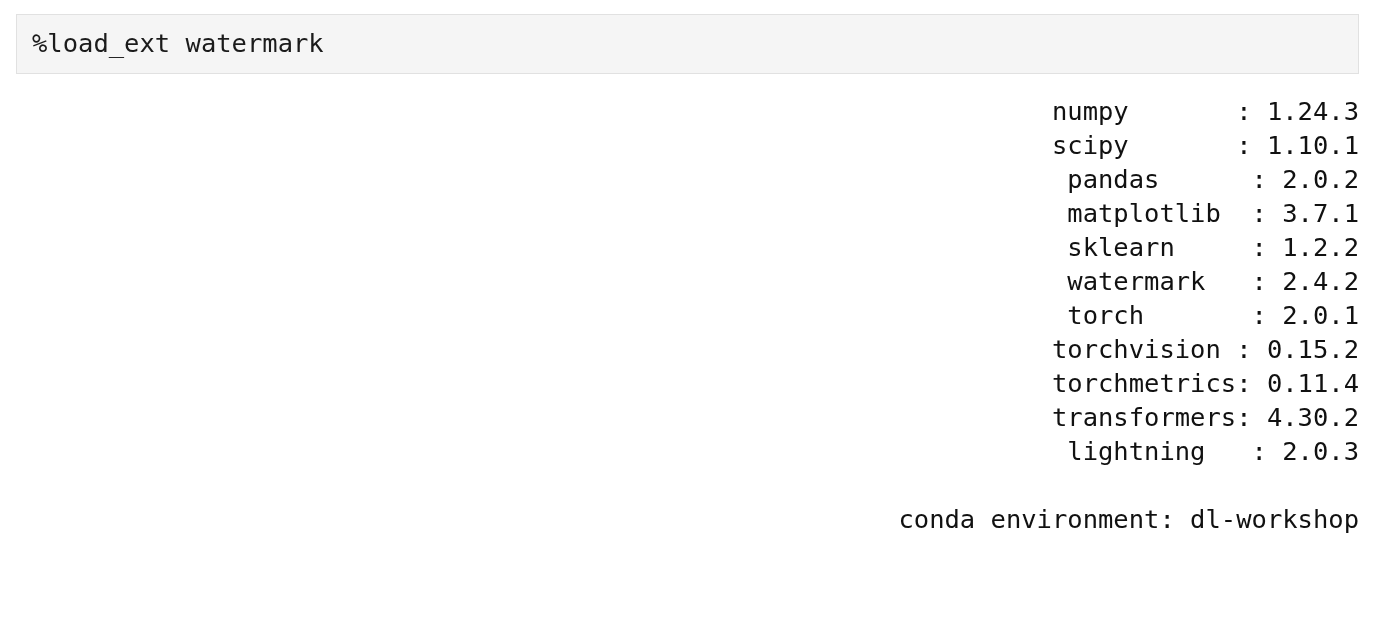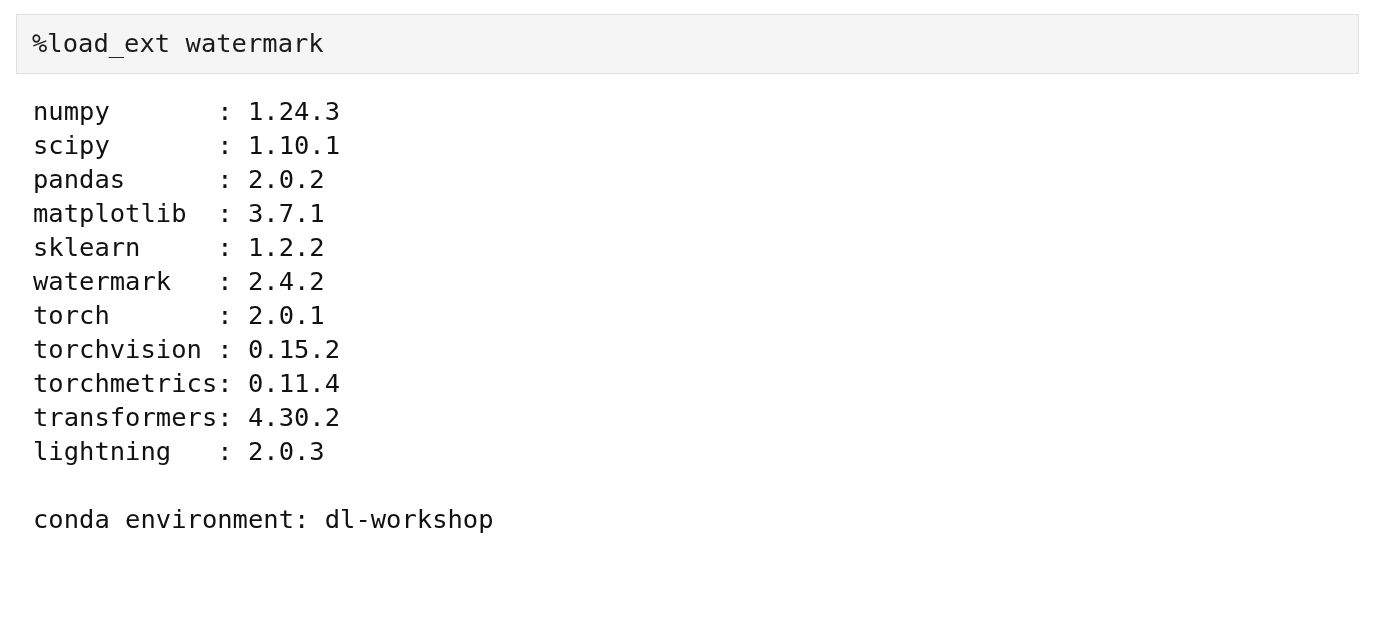--- a/index.html
+++ b/index.html
@@ -40,20 +40,21 @@
     white-space: pre;
   }
   pre.code {
     line-height: 28px;
     color: var(--code-text);
   }
   pre.output {
     line-height: 34px;
     color: var(--output-text);
     margin: 17px 0 0 17px;
+    text-align: right;
   }
   .tok-operator { color: var(--operator); font-weight: bold; }
 </style>
 </head>
 <body>
 
 <div class="page">
 
   <div class="cell">
     <pre class="code"><span class="tok-plain">%load_ext watermark</span></pre>

